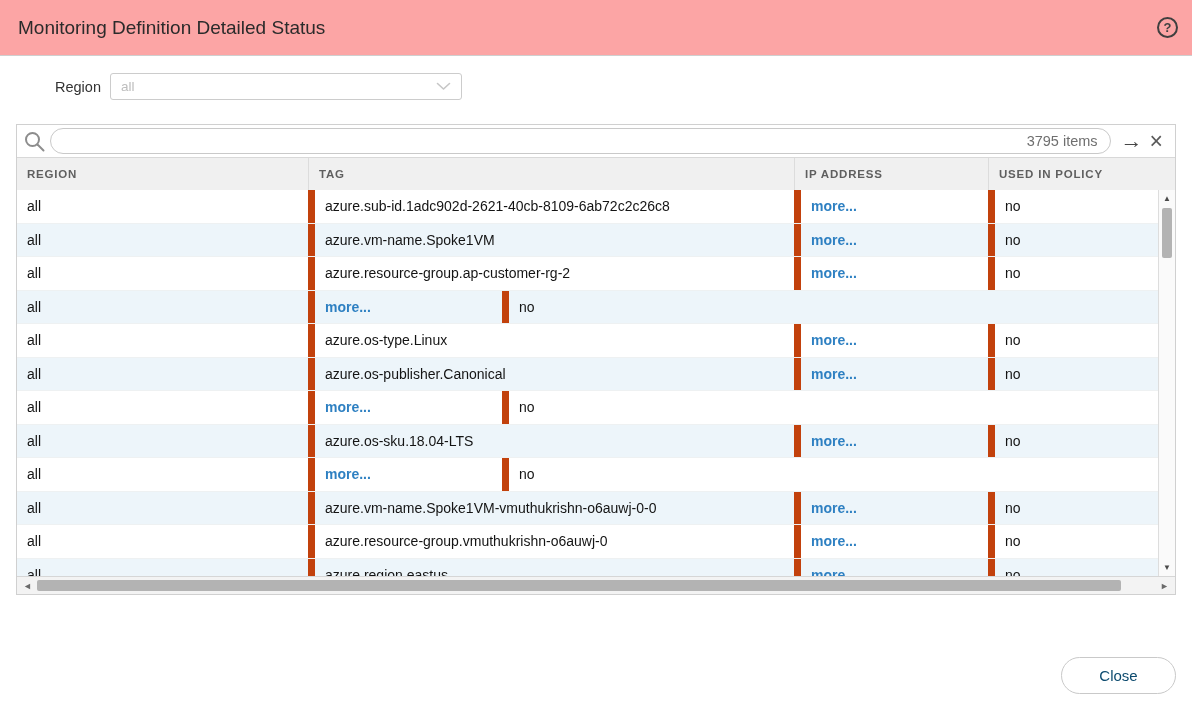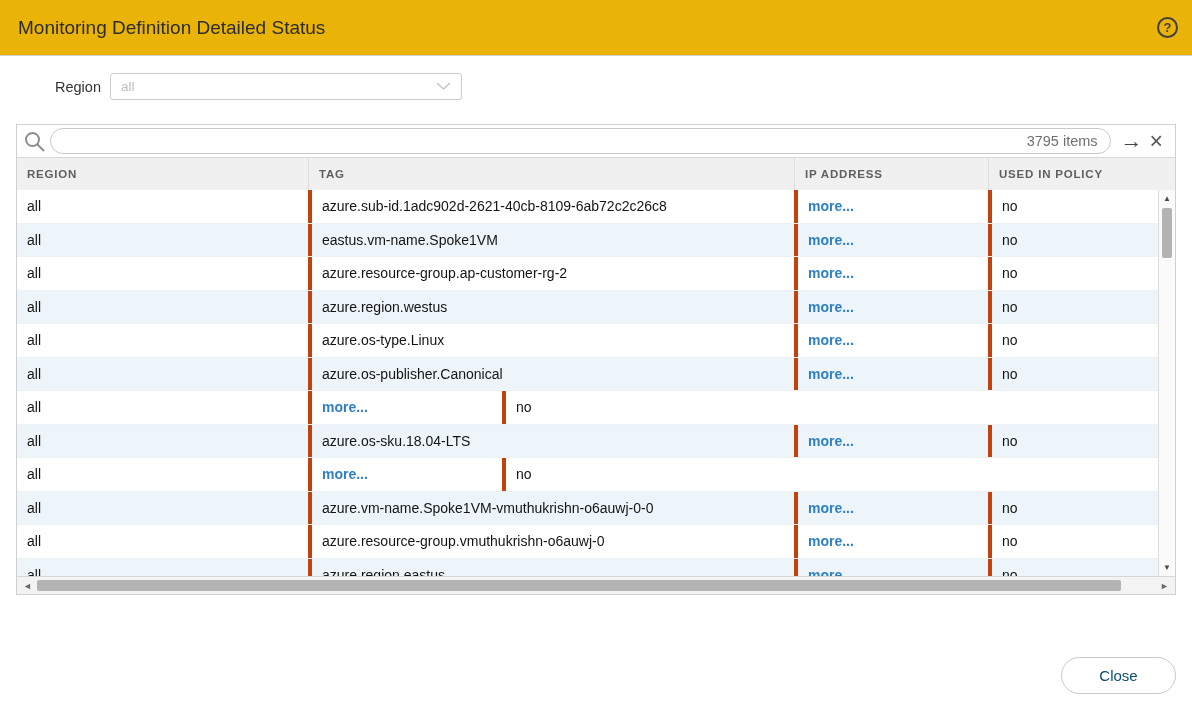--- a/index.html
+++ b/index.html
@@ -9,21 +9,21 @@
     font-family:"Liberation Sans", sans-serif;
     background:#ffffff;
     position:relative;
     overflow:hidden;
     color:#141414;
   }
 
   
   .titlebar {
     height:56px;
-    background:#eab308;
+    background:#fca5a5;
     border-bottom:1px solid #cfcfcf;
     display:flex; align-items:center; justify-content:space-between;
     padding:0 14px 0 18px;
   }
   .title { font-size:19px; color:#2b2b2b; }
   .help-icon {
     width:21px; height:21px;
     border:2px solid #3f3f3f; border-radius:50%;
     display:flex; align-items:center; justify-content:center;
     font-size:13px; font-weight:700; color:#3f3f3f;
@@ -101,21 +101,21 @@
   .body-wrap { display:flex; height:386px; overflow:hidden; }
   .rows { width:1141px; overflow:hidden; }
   .row { display:flex; height:33.5px; border-bottom:1px solid #eef1f2; }
   .row:nth-child(even) { background:#edf5fa; }
   .cell {
     display:flex; align-items:center;
     padding:0 10px;
     font-size:14px; color:#141414;
     overflow:hidden; white-space:nowrap;
   }
-  .cell + .cell { border-left:4px solid #c2410c; }
+  .cell + .cell { border-left:7px solid #c2410c; }
   .more-link { color:#2e80c2; cursor:pointer;font-weight:bold; }
 
   
   .v-scrollbar {
     width:17px; position:relative;
     border-left:1px solid #dddddd;
     background:#fafafa;
   }
   .v-up, .v-down {
     position:absolute; left:0; width:100%;
@@ -206,39 +206,38 @@
     <div class="cell c-region">all</div>
     <div class="cell c-tag">azure.sub-id.1adc902d-2621-40cb-8109-6ab72c2c26c8</div>
     <div class="cell c-ip">
       <span class="more-link">more...</span>
     </div>
     <div class="cell c-used">no</div>
   </div>
 
   <div class="row">
     <div class="cell c-region">all</div>
-    <div class="cell c-tag">eastus.vm-name.Spoke1VM</div>
+    <div class="cell c-tag">azure.vm-name.Spoke1VM</div>
     <div class="cell c-ip">
       <span class="more-link">more...</span>
     </div>
     <div class="cell c-used">no</div>
   </div>
 
   <div class="row">
     <div class="cell c-region">all</div>
     <div class="cell c-tag">azure.resource-group.ap-customer-rg-2</div>
     <div class="cell c-ip">
       <span class="more-link">more...</span>
     </div>
     <div class="cell c-used">no</div>
   </div>
 
   <div class="row">
     <div class="cell c-region">all</div>
-    <div class="cell c-tag">azure.region.westus</div>
     <div class="cell c-ip">
       <span class="more-link">more...</span>
     </div>
     <div class="cell c-used">no</div>
   </div>
 
   <div class="row">
     <div class="cell c-region">all</div>
     <div class="cell c-tag">azure.os-type.Linux</div>
     <div class="cell c-ip">

